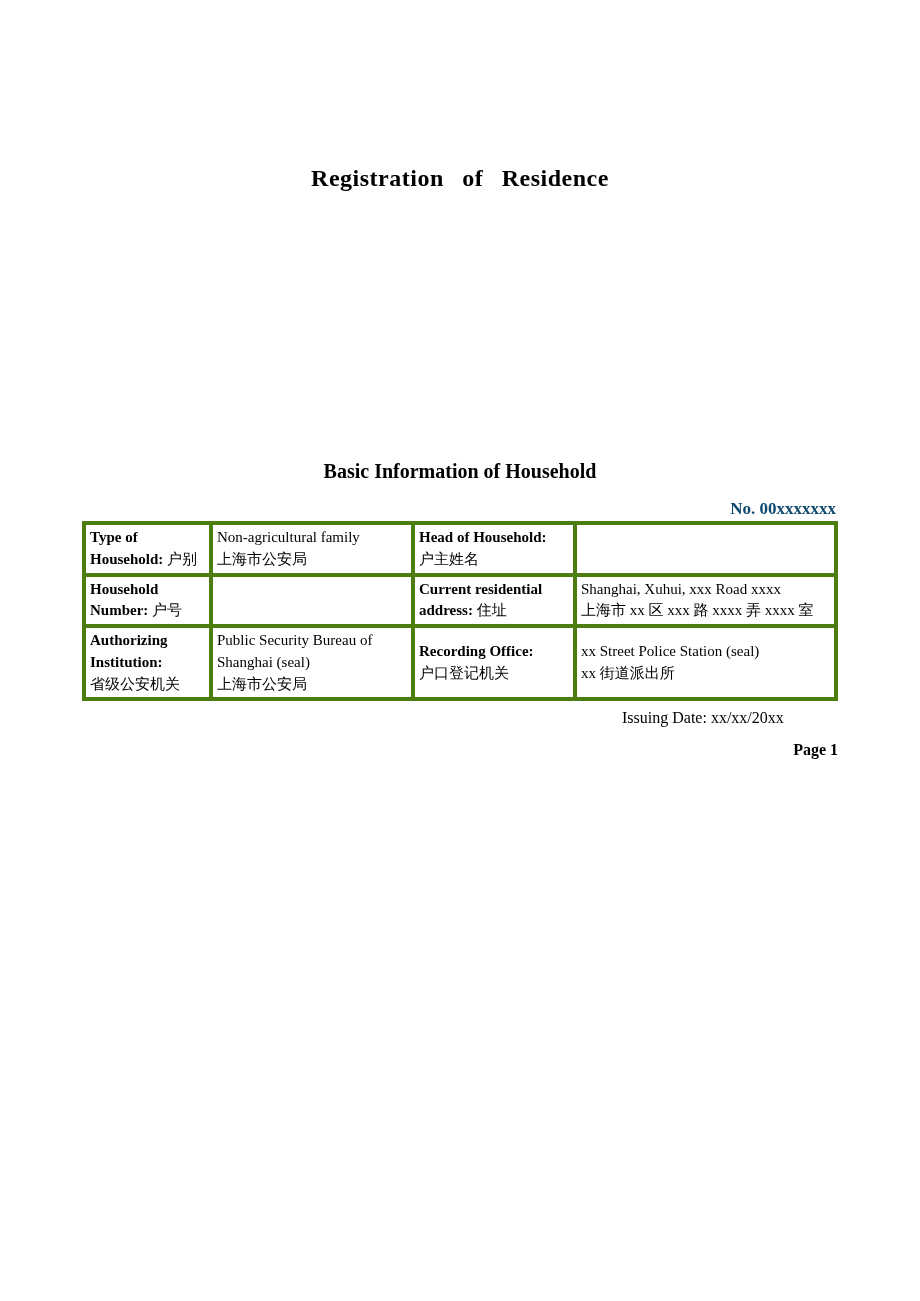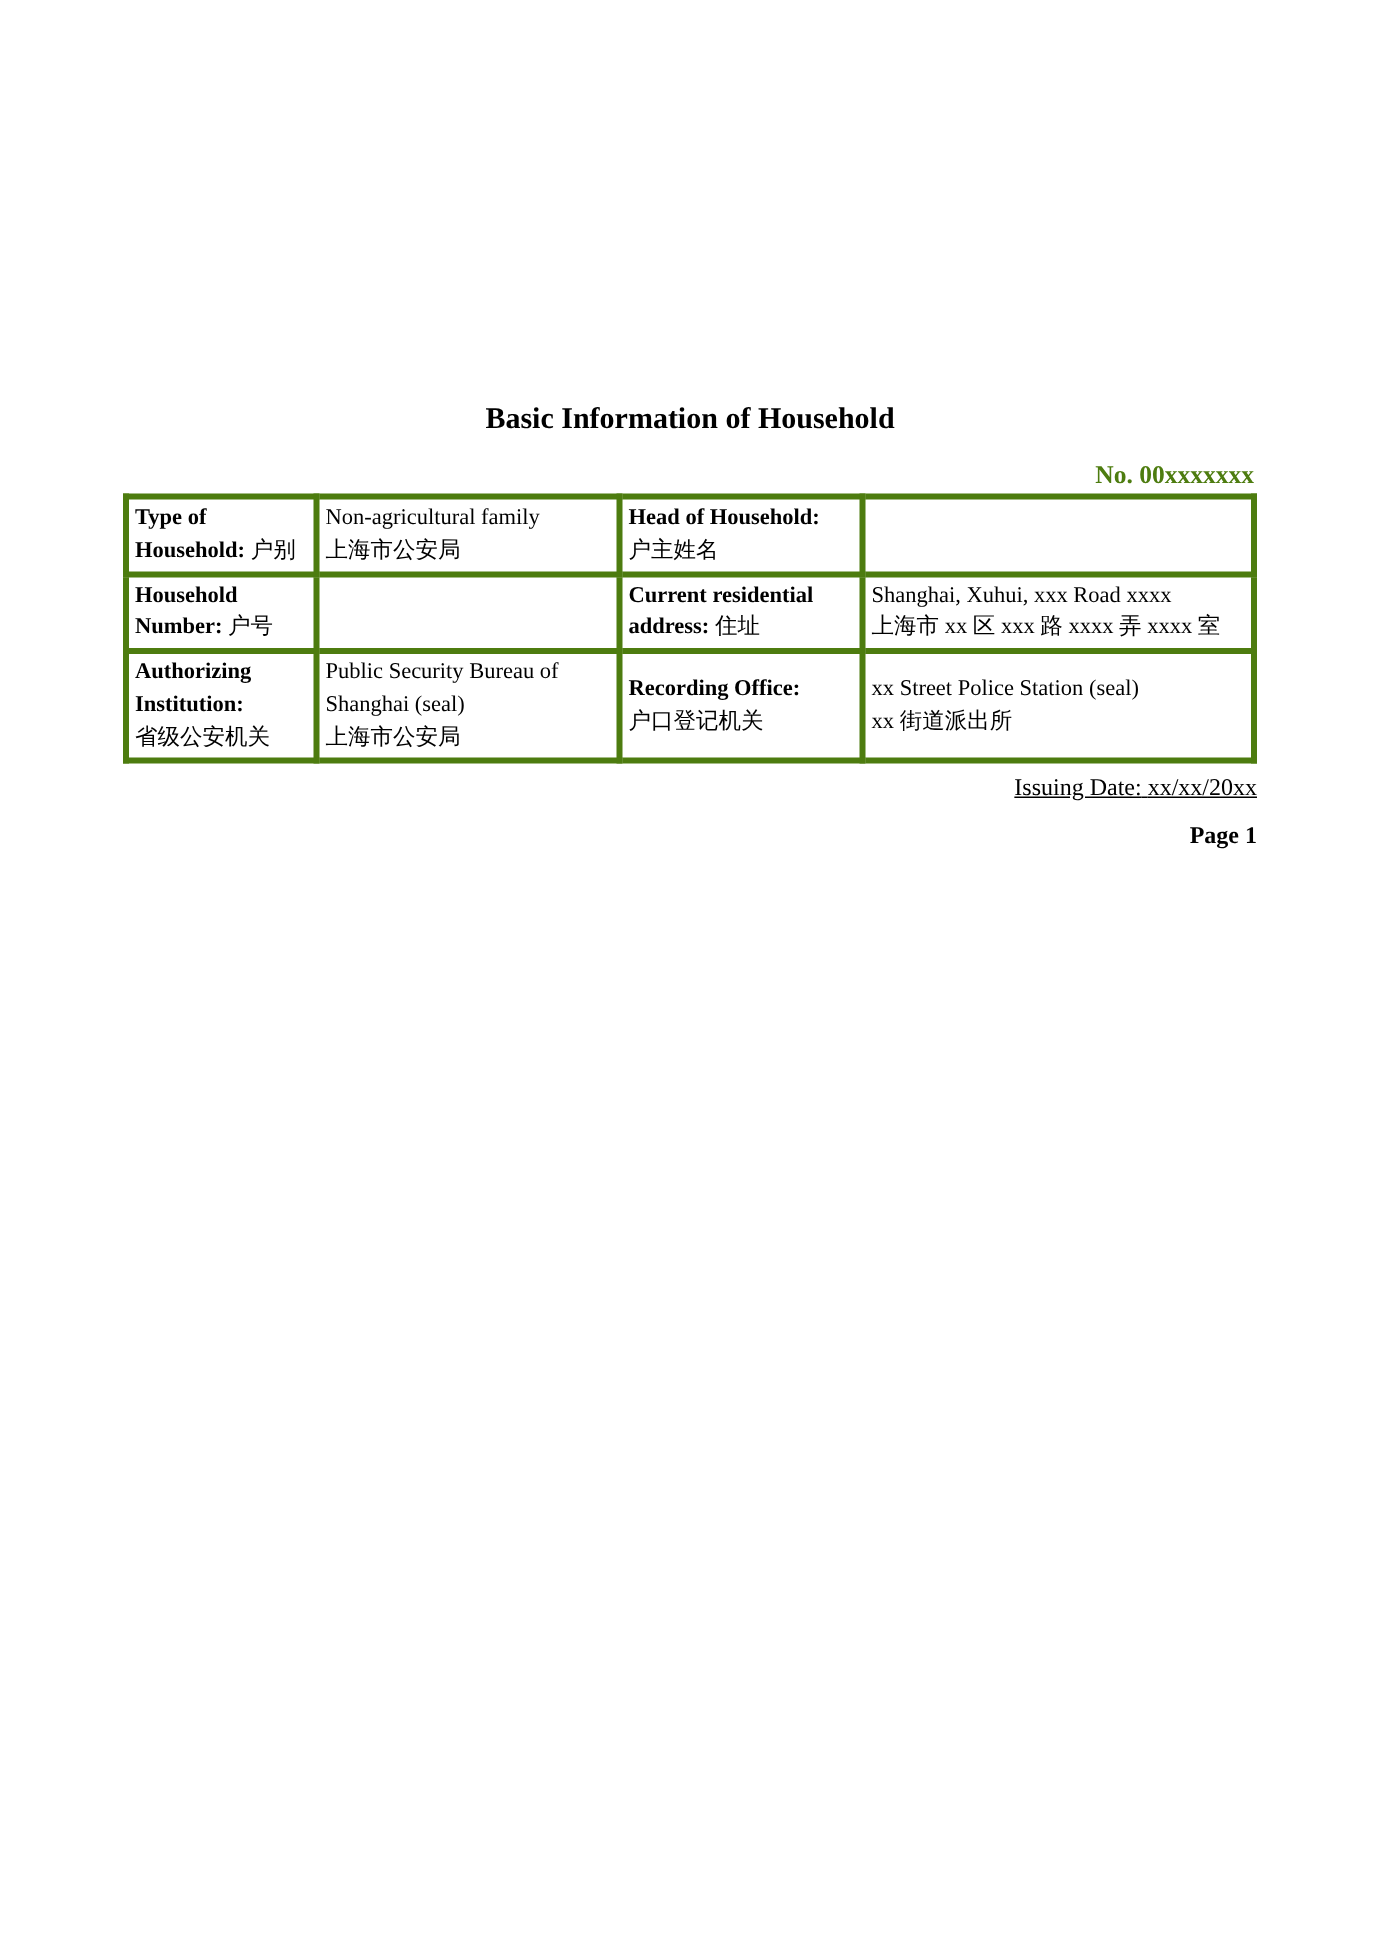--- a/index.html
+++ b/index.html
@@ -28,21 +28,21 @@
   .subtitle {
     text-align: center;
     font-size: 20px;
     font-weight: bold;
     margin-top: 268px;
   }
   .doc-number {
     text-align: right;
     font-size: 17px;
     font-weight: bold;
-    color: #4d7c0f;
+    color: #0c4a6e;
     margin-top: 16px;
     padding-right: 2px;
   }
   table.info-table {
     border-collapse: collapse;
     width: 100%;
     margin-top: 2px;
     font-size: 15px;
   }
   table.info-table td {
@@ -54,40 +54,40 @@
   .label-cell {
     width: 115px;
   }
   .value-cell-1 {
     width: 190px;
   }
   .label-cell-2 {
     width: 150px;
   }
   .issuing-date {
-    text-align: right;
+    text-align: left;
     font-size: 16px;
     margin-top: 8px;
     margin-left: 540px;
-    text-decoration: underline;
   }
   .page-number {
     text-align: right;
     font-size: 16px;
     font-weight: bold;
     margin-top: 14px;
   }
   .bold { font-weight: bold; }
   .cn { font-family: "SimSun", "NSimSun", "Songti SC", serif; }
 </style>
 </head>
 <body>
 
 <div class="page">
 
+  <div class="title-main">Registration   of   Residence</div>
 
   <div class="subtitle">Basic Information of Household</div>
 
   <div class="doc-number">
     <span>No.</span>
     <span>00xxxxxxx</span>
   </div>
 
   <table class="info-table">
     <tbody>

